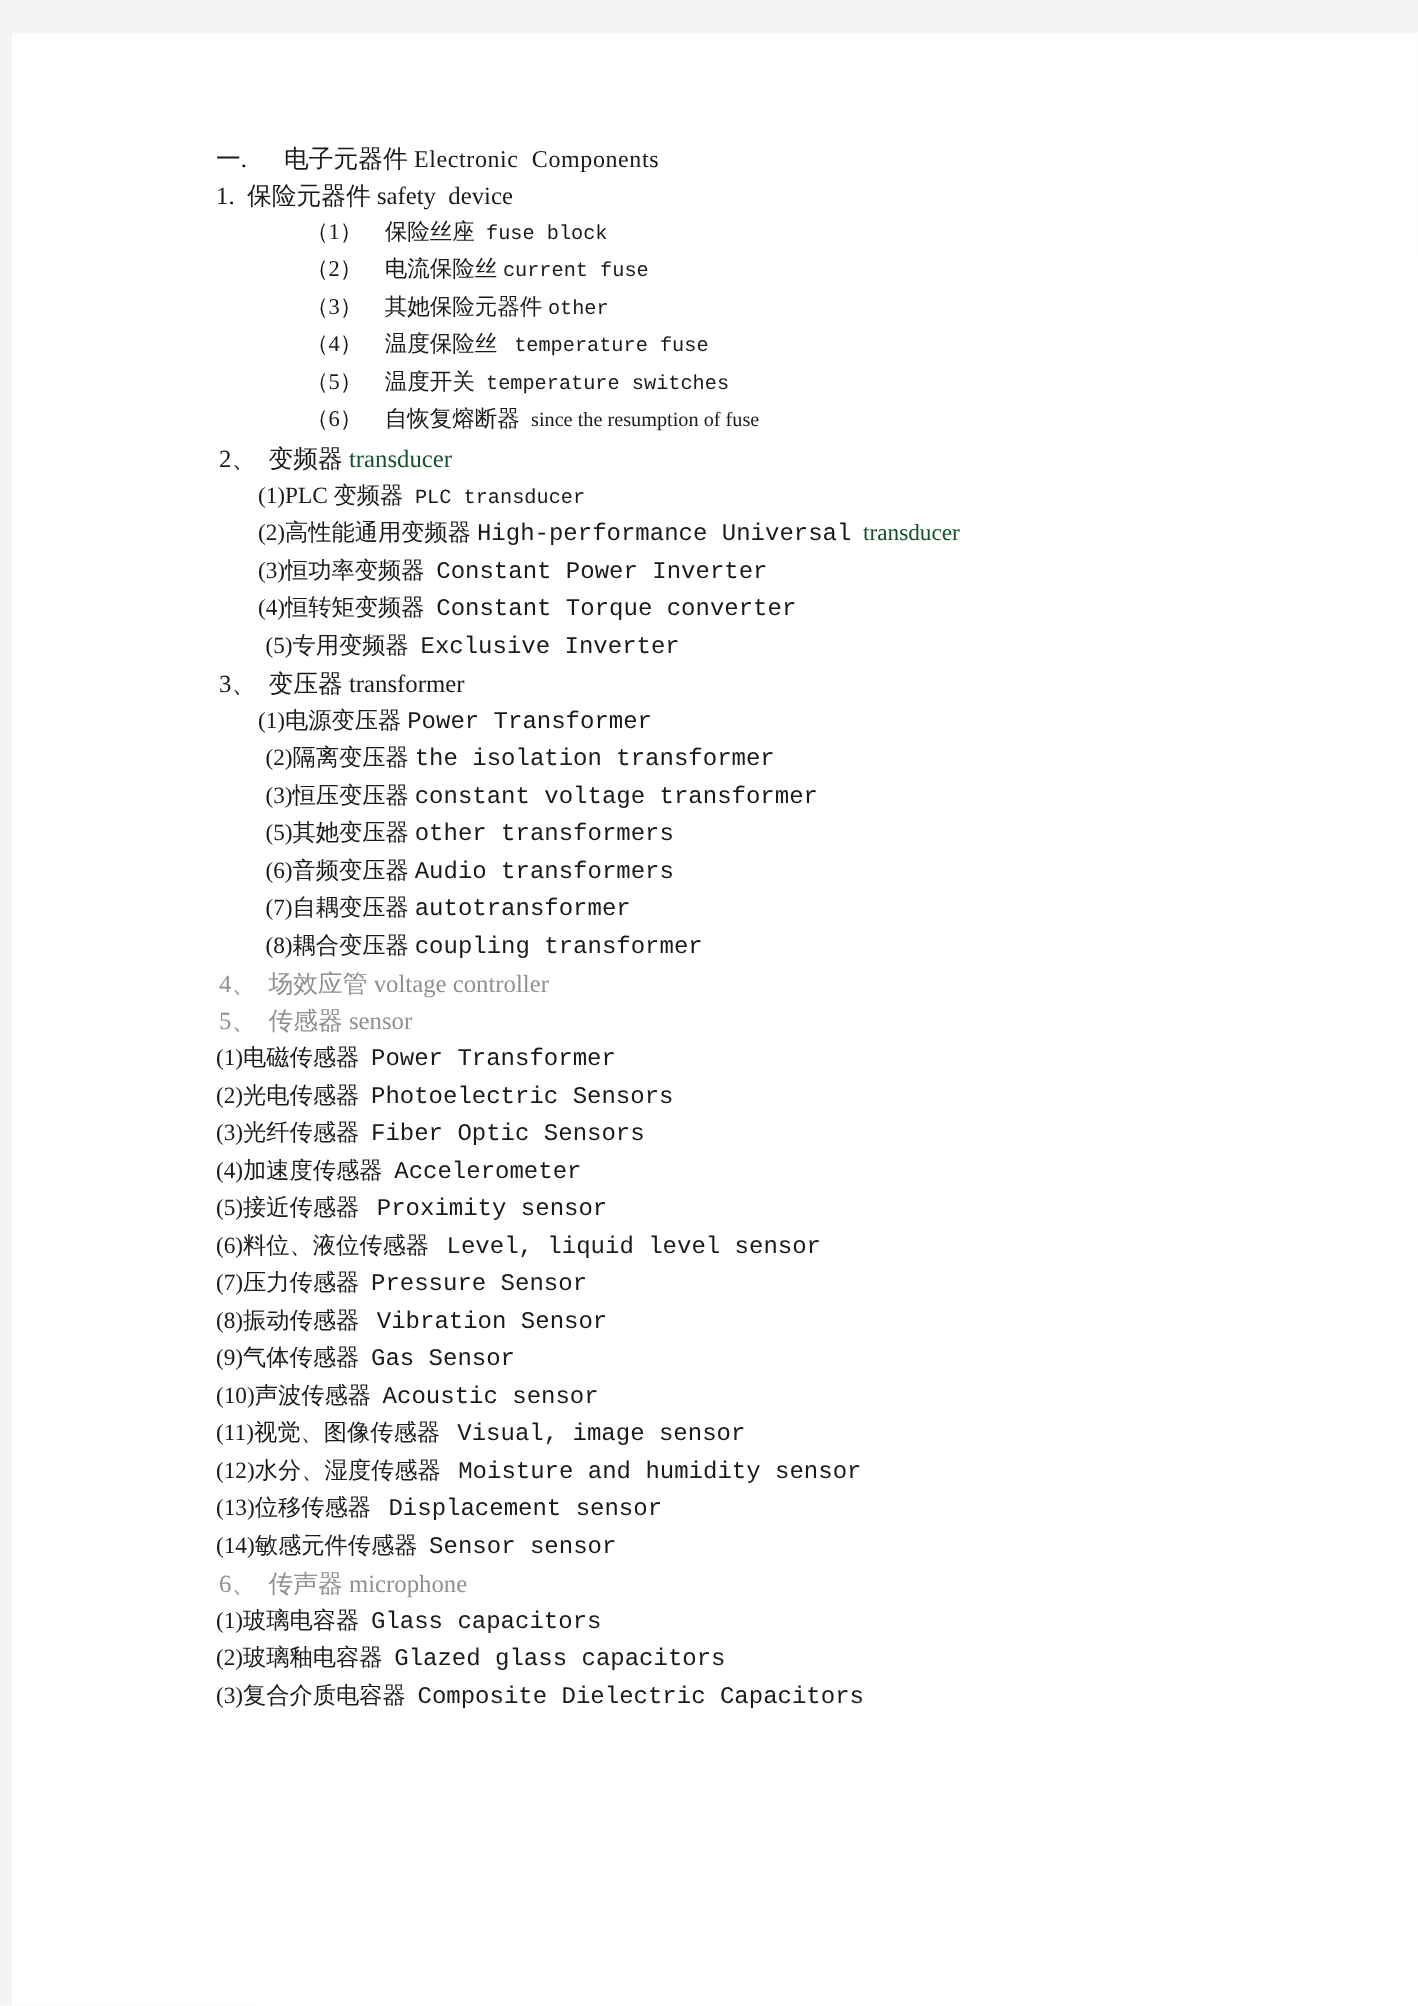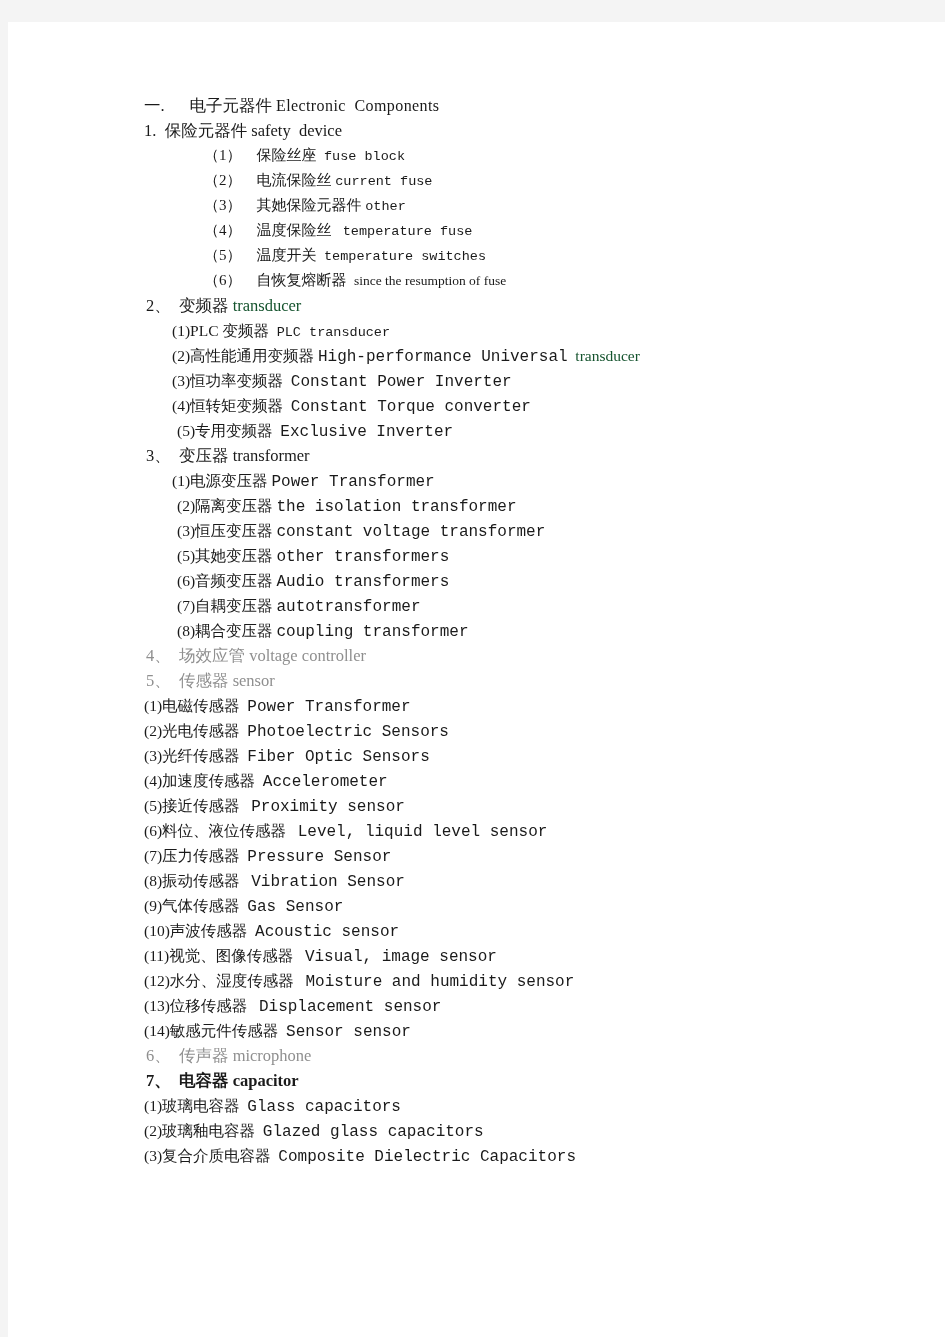--- a/index.html
+++ b/index.html
@@ -111,18 +111,17 @@
       <div class="line sub-flat"><span class="cn">(6)</span><span class="cn">料位、液位传感器</span><span>   </span><span class="en-mono">Level, liquid level sensor</span></div>
       <div class="line sub-flat"><span class="cn">(7)</span><span class="cn">压力传感器</span><span>  </span><span class="en-mono">Pressure Sensor</span></div>
       <div class="line sub-flat"><span class="cn">(8)</span><span class="cn">振动传感器</span><span>   </span><span class="en-mono">Vibration Sensor</span></div>
       <div class="line sub-flat"><span class="cn">(9)</span><span class="cn">气体传感器</span><span>  </span><span class="en-mono">Gas Sensor</span></div>
       <div class="line sub-flat"><span class="cn">(10)</span><span class="cn">声波传感器</span><span>  </span><span class="en-mono">Acoustic sensor</span></div>
       <div class="line sub-flat"><span class="cn">(11)</span><span class="cn">视觉、图像传感器</span><span>   </span><span class="en-mono">Visual, image sensor</span></div>
       <div class="line sub-flat"><span class="cn">(12)</span><span class="cn">水分、湿度传感器</span><span>   </span><span class="en-mono">Moisture and humidity sensor</span></div>
       <div class="line sub-flat"><span class="cn">(13)</span><span class="cn">位移传感器</span><span>   </span><span class="en-mono">Displacement sensor</span></div>
       <div class="line sub-flat"><span class="cn">(14)</span><span class="cn">敏感元件传感器</span><span>  </span><span class="en-mono">Sensor sensor</span></div>
       <div class="line h-num ind-a"><span class="cn gray">6、</span><span>  </span><span class="cn gray">传声器</span><span> </span><span class="en-serif gray">microphone</span></div>
-      <div class="line h-num ind-a"><span class="cn bold">7、</span><span>  </span><span class="cn bold">电容器</span><span> </span><span class="en-serif bold">capacitor</span></div>
       <div class="line sub-flat"><span class="cn">(1)</span><span class="cn">玻璃电容器</span><span>  </span><span class="en-mono">Glass capacitors</span></div>
       <div class="line sub-flat"><span class="cn">(2)</span><span class="cn">玻璃釉电容器</span><span>  </span><span class="en-mono">Glazed glass capacitors</span></div>
       <div class="line sub-flat"><span class="cn">(3)</span><span class="cn">复合介质电容器</span><span>  </span><span class="en-mono">Composite Dielectric Capacitors</span></div>
     </div>
 </div>
 
 </body></html>

